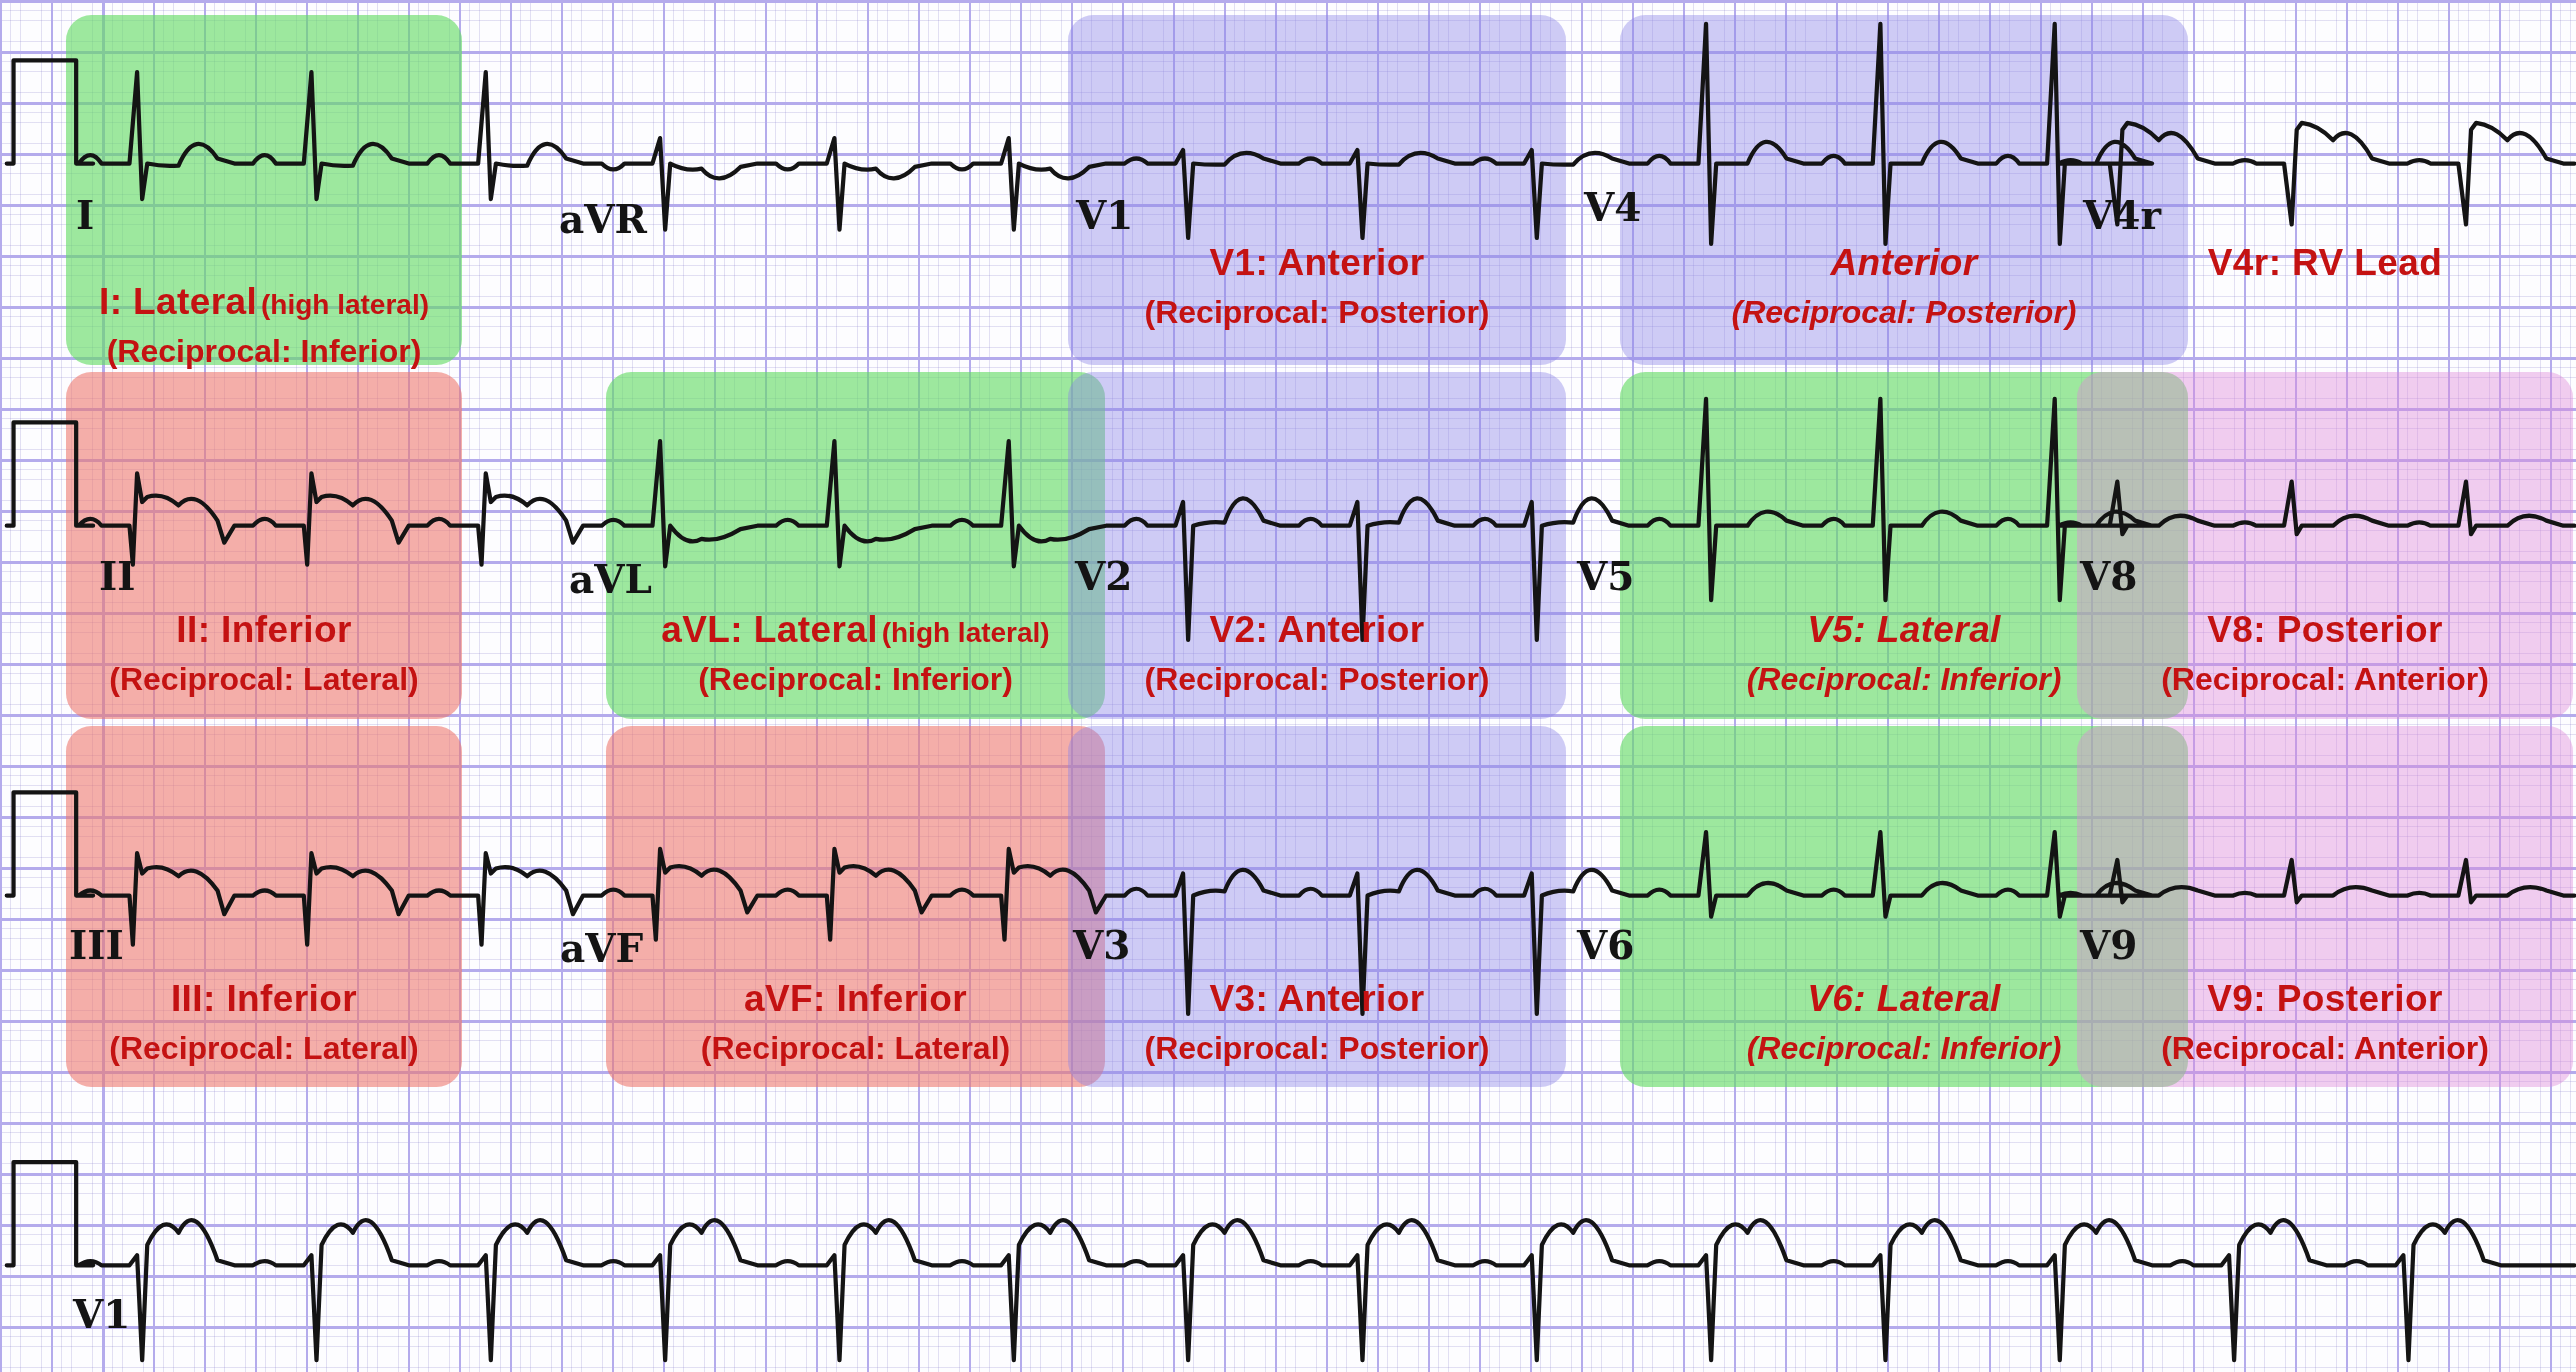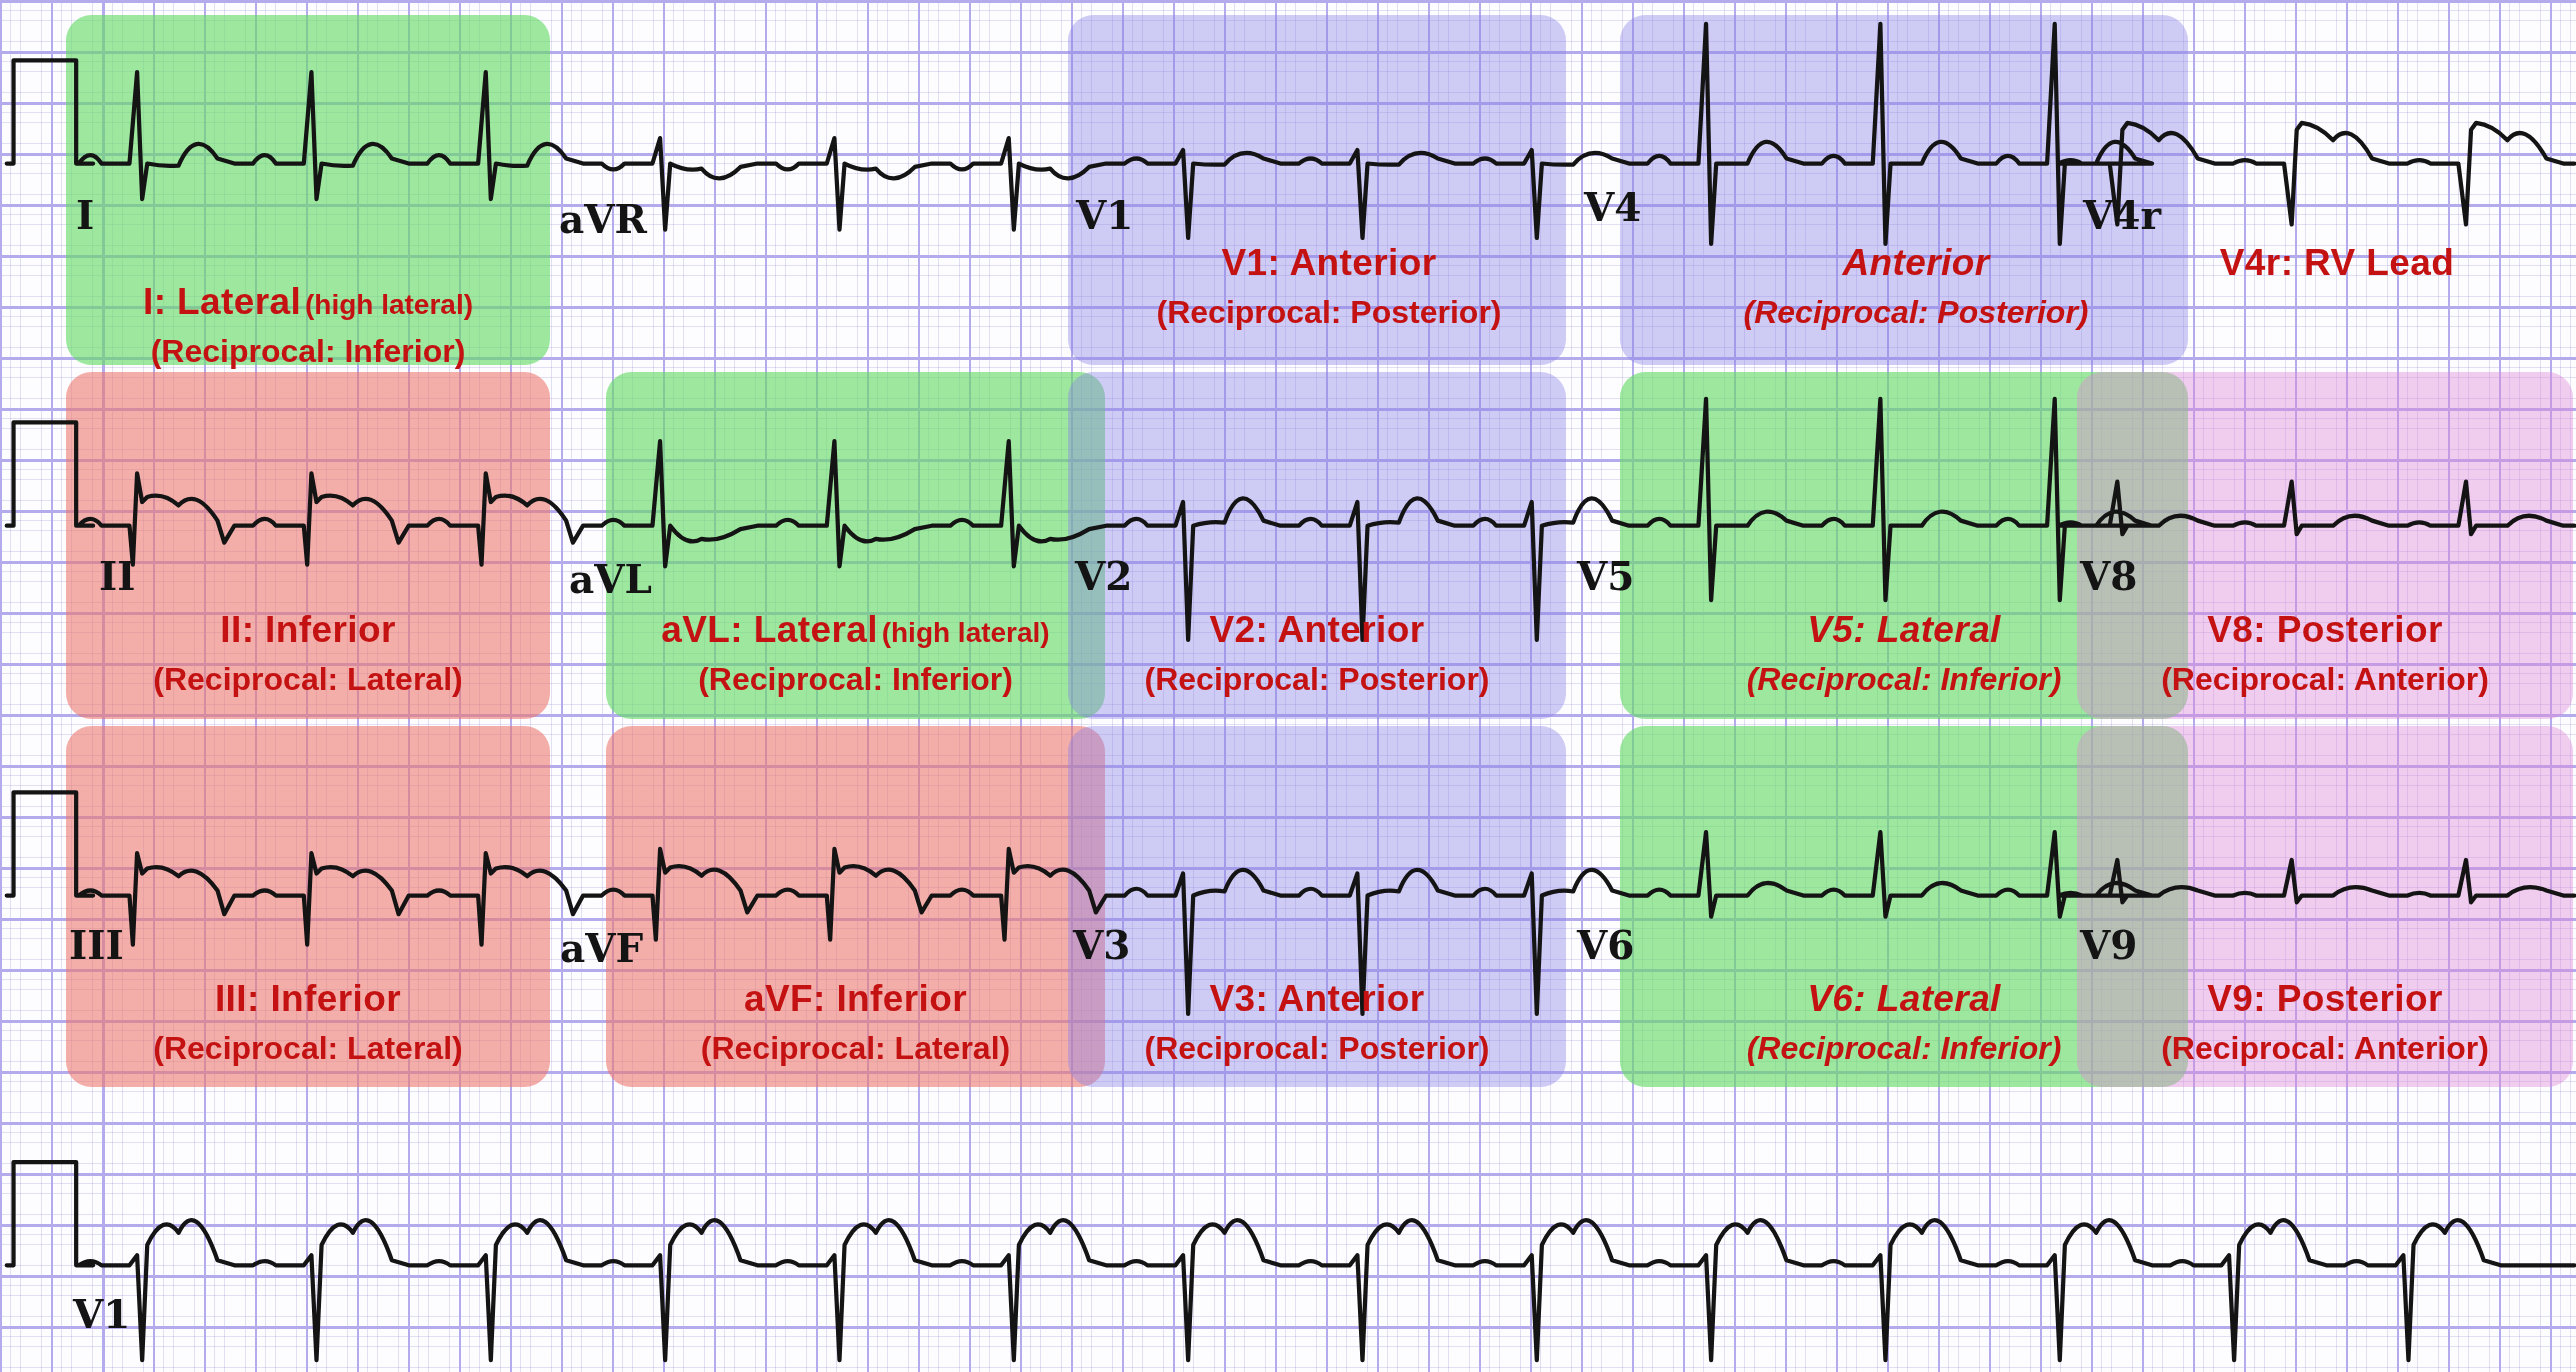--- a/index.html
+++ b/index.html
@@ -14,21 +14,21 @@
       repeating-linear-gradient(to bottom, rgba(128,118,200,.22) 0 0.8px, transparent 0.8px 10.2px),
       #fdfdff;
     font-family:"Liberation Sans", sans-serif;
   }
   .box{position:absolute;border-radius:25.4px;}
   .green  {background:rgba(98,220,98,.62);}
   .salmon {background:rgba(238,118,106,.58);}
   .blue   {background:rgba(140,134,232,.42);}
   .magenta{background:rgba(222,136,216,.42);}
   
-  .c1{left:66px;  width:484px;}
+  .c1{left:66px;  width:396px;}
   .c2{left:562px; width:499px;margin-left:44px;}
   .c3{left:1068px;width:498px;}
   .c4{left:1620px;width:568px;font-style:italic;}
   .c5{left:2077px;width:496px;}
   
   .r1{top:15.2px; height:350px;}
   .r2{top:372px;height:347px;}
   .r3{top:726px;height:361px;}
 
   svg.trace{position:absolute;left:0;top:0;z-index:3;}
@@ -38,21 +38,21 @@
     font-family:"DejaVu Serif","Liberation Serif",serif;
     font-weight:bold;font-size:39px;color:#141414;line-height:1;
   }
   .zonetext{
     position:absolute;z-index:5;text-align:center;color:#c41212;
     font-weight:bold;line-height:1.32;
   }
   .zonetext .title{font-size:37px;letter-spacing:0.4px;}
   .zonetext .note{font-size:28px;}
   .zonetext .sub{font-size:32px;margin-top:3.4px;}
-  .tt-r1{top:239px;padding-left:12px;} .tt-r1-low{top:278px;}
+  .tt-r1{top:239px;} .tt-r1-low{top:278px;}
   .tt-r2{top:606px;}
   .tt-r3{top:975px;}
 </style>
 </head>
 <body>
 
 <div id="ecg">
 
   <div class="box green   c1 r1"></div>
   <div class="box blue    c3 r1"></div>

